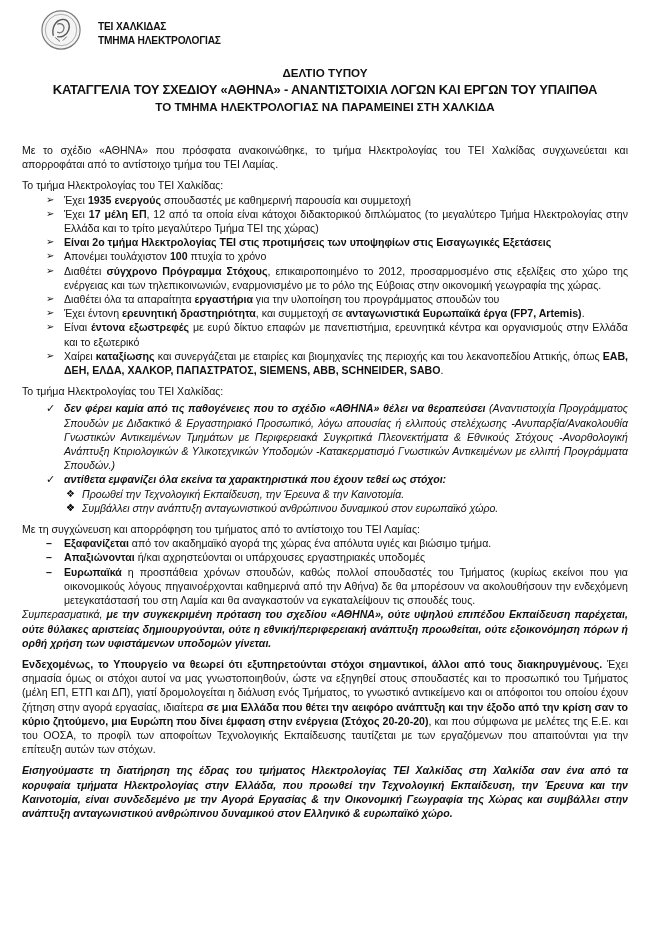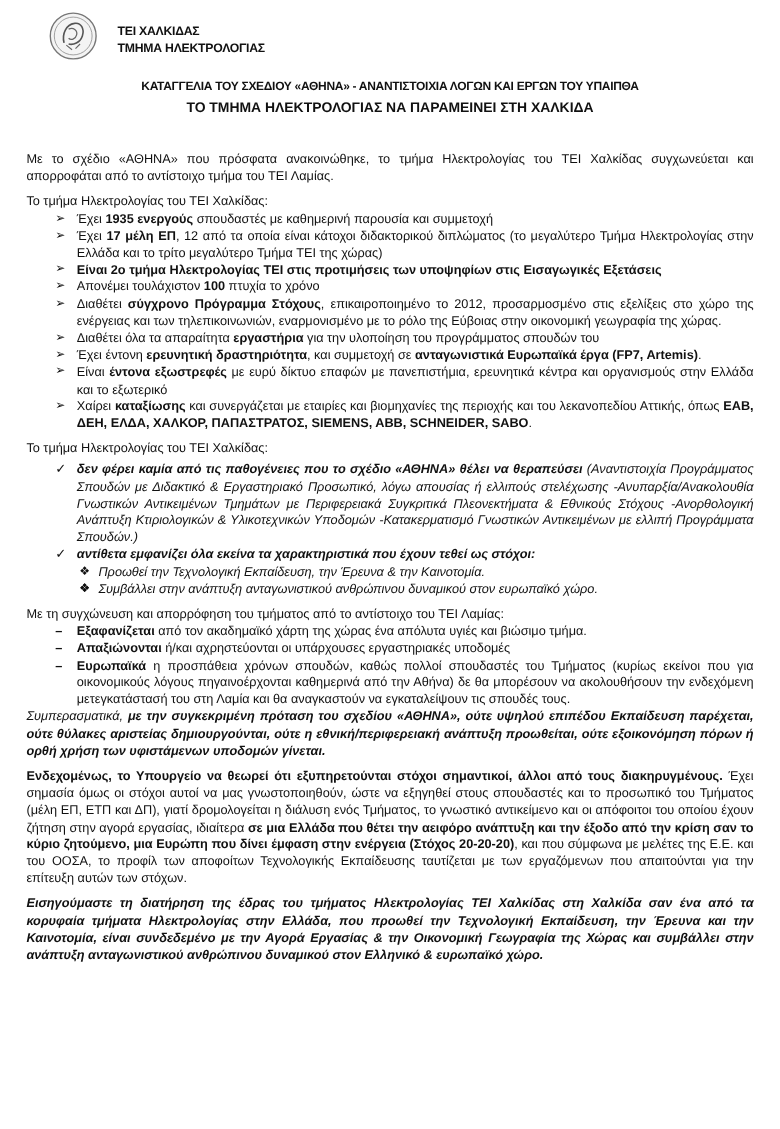--- a/index.html
+++ b/index.html
@@ -48,21 +48,22 @@
       <path d="M18 16 C22 14 26 17 25 21 C24 25 20 26 18 24" fill="none" stroke="#666" stroke-width="1.1"></path>
       <path d="M16 30 L21 34 M24 33 L28 29" stroke="#666" stroke-width="1"></path>
     </svg>
     <div class="org">
       <div>ΤΕΙ ΧΑΛΚΙΔΑΣ</div>
       <div>ΤΜΗΜΑ ΗΛΕΚΤΡΟΛΟΓΙΑΣ</div>
     </div>
   </div>
 
   <div class="titles">
-    <div style="font-size:10px;letter-spacing:-0.25px;">ΚΑΤΑΓΓΕΛΙΑ ΤΟΥ ΣΧΕΔΙΟΥ «ΑΘΗΝΑ» - ΑΝΑΝΤΙΣΤΟΙΧΙΑ ΛΟΓΩΝ ΚΑΙ ΕΡΓΩΝ ΤΟΥ ΥΠΑΙΠΘΑ</div>
+    <div>ΔΕΛΤΙΟ ΤΥΠΟΥ</div>
+    <div style="font-size:13px;letter-spacing:-0.25px;">ΚΑΤΑΓΓΕΛΙΑ ΤΟΥ ΣΧΕΔΙΟΥ «ΑΘΗΝΑ» - ΑΝΑΝΤΙΣΤΟΙΧΙΑ ΛΟΓΩΝ ΚΑΙ ΕΡΓΩΝ ΤΟΥ ΥΠΑΙΠΘΑ</div>
     <div>ΤΟ ΤΜΗΜΑ ΗΛΕΚΤΡΟΛΟΓΙΑΣ ΝΑ ΠΑΡΑΜΕΙΝΕΙ ΣΤΗ ΧΑΛΚΙΔΑ</div>
   </div>
 
   <p class="para" style="margin-top:28px;">Με το σχέδιο «ΑΘΗΝΑ» που πρόσφατα ανακοινώθηκε, το τμήμα Ηλεκτρολογίας του ΤΕΙ Χαλκίδας  συγχωνεύεται και απορροφάται από το αντίστοιχο τμήμα του ΤΕΙ Λαμίας.</p>
 
   <p class="para">Το τμήμα Ηλεκτρολογίας του ΤΕΙ Χαλκίδας:</p>
   <ul class="arrow">
     <li><span class="mk">➢</span><span>Έχει </span><b>1935 ενεργούς</b><span> σπουδαστές με καθημερινή παρουσία και συμμετοχή</span></li>
     <li><span class="mk">➢</span><span>Έχει </span><b>17 μέλη ΕΠ</b><span>, 12 από τα οποία είναι κάτοχοι διδακτορικού διπλώματος (το μεγαλύτερο Τμήμα Ηλεκτρολογίας στην Ελλάδα και το τρίτο μεγαλύτερο Τμήμα ΤΕΙ της χώρας)</span></li>
     <li><span class="mk">➢</span><b>Είναι 2ο τμήμα Ηλεκτρολογίας ΤΕΙ στις προτιμήσεις των υποψηφίων στις Εισαγωγικές Εξετάσεις</b></li>
@@ -80,21 +81,21 @@
     <li><span class="mk">✓</span><span class="bi">αντίθετα εμφανίζει όλα εκείνα τα χαρακτηριστικά που έχουν τεθεί ως στόχοι:</span></li>
   </ul>
   <ul class="diamond">
     <li><span class="mk">❖</span><span>Προωθεί την Τεχνολογική Εκπαίδευση, την Έρευνα &amp; την Καινοτομία.</span></li>
     <li><span class="mk">❖</span></li>
     <li><span class="mk">❖</span><span>Συμβάλλει στην ανάπτυξη ανταγωνιστικού ανθρώπινου δυναμικού στον ευρωπαϊκό χώρο.</span></li>
   </ul>
 
   <p class="para">Με τη συγχώνευση και απορρόφηση του τμήματος από το αντίστοιχο του ΤΕΙ Λαμίας:</p>
   <ul class="dash">
-    <li><span class="mk">–</span><b>Εξαφανίζεται</b><span> από τον ακαδημαϊκό χάρτη της χώρας ένα απόλυτα υγιές και βιώσιμο τμήμα.</span></li>
+    <li><span class="mk">–</span><b>Εξαφανίζεται</b><span> από τον ακαδημαϊκό αγορά της χώρας ένα απόλυτα υγιές και βιώσιμο τμήμα.</span></li>
     <li><span class="mk">–</span><b>Απαξιώνονται</b><span> ή/και αχρηστεύονται οι υπάρχουσες εργαστηριακές υποδομές</span></li>
     <li><span class="mk">–</span><b>Ευρωπαϊκά</b><span> η προσπάθεια χρόνων σπουδών, καθώς πολλοί σπουδαστές του Τμήματος (κυρίως εκείνοι που για οικονομικούς λόγους πηγαινοέρχονται καθημερινά από την Αθήνα) δε θα μπορέσουν να ακολουθήσουν την ενδεχόμενη μετεγκατάστασή του στη Λαμία και θα αναγκαστούν να εγκαταλείψουν τις σπουδές τους.</span></li>
   </ul>
 
   <p><i>Συμπερασματικά, </i><span class="bi">με την συγκεκριμένη πρόταση του σχεδίου «ΑΘΗΝΑ», ούτε υψηλού επιπέδου Εκπαίδευση παρέχεται, ούτε θύλακες αριστείας δημιουργούνται, ούτε η εθνική/περιφερειακή ανάπτυξη προωθείται, ούτε εξοικονόμηση πόρων ή ορθή χρήση των υφιστάμενων υποδομών γίνεται.</span></p>
 
   <p class="para"><b>Ενδεχομένως, το Υπουργείο να θεωρεί ότι εξυπηρετούνται στόχοι σημαντικοί, άλλοι από τους διακηρυγμένους.</b><span> Έχει σημασία όμως οι στόχοι αυτοί να μας γνωστοποιηθούν, ώστε να εξηγηθεί στους σπουδαστές και το προσωπικό του Τμήματος (μέλη ΕΠ, ΕΤΠ και ΔΠ), γιατί δρομολογείται η διάλυση ενός Τμήματος, το γνωστικό αντικείμενο και οι απόφοιτοι του οποίου έχουν ζήτηση στην αγορά εργασίας, ιδιαίτερα </span><b>σε μια Ελλάδα που θέτει την αειφόρο ανάπτυξη και την έξοδο από την κρίση σαν το κύριο ζητούμενο, μια Ευρώπη που δίνει έμφαση στην ενέργεια (Στόχος 20-20-20)</b><span>, και που σύμφωνα με μελέτες της Ε.Ε. και του ΟΟΣΑ, το προφίλ των αποφοίτων Τεχνολογικής Εκπαίδευσης ταυτίζεται με των εργαζόμενων που απαιτούνται για την επίτευξη αυτών των στόχων.</span></p>
 
   <p class="para bi">Εισηγούμαστε τη διατήρηση της έδρας του τμήματος Ηλεκτρολογίας ΤΕΙ Χαλκίδας στη Χαλκίδα σαν ένα από τα κορυφαία τμήματα Ηλεκτρολογίας στην Ελλάδα, που προωθεί την Τεχνολογική Εκπαίδευση, την Έρευνα και την Καινοτομία, είναι συνδεδεμένο με την Αγορά Εργασίας &amp; την Οικονομική Γεωγραφία της Χώρας και συμβάλλει στην ανάπτυξη ανταγωνιστικού ανθρώπινου δυναμικού στον Ελληνικό &amp; ευρωπαϊκό χώρο.</p>
 

